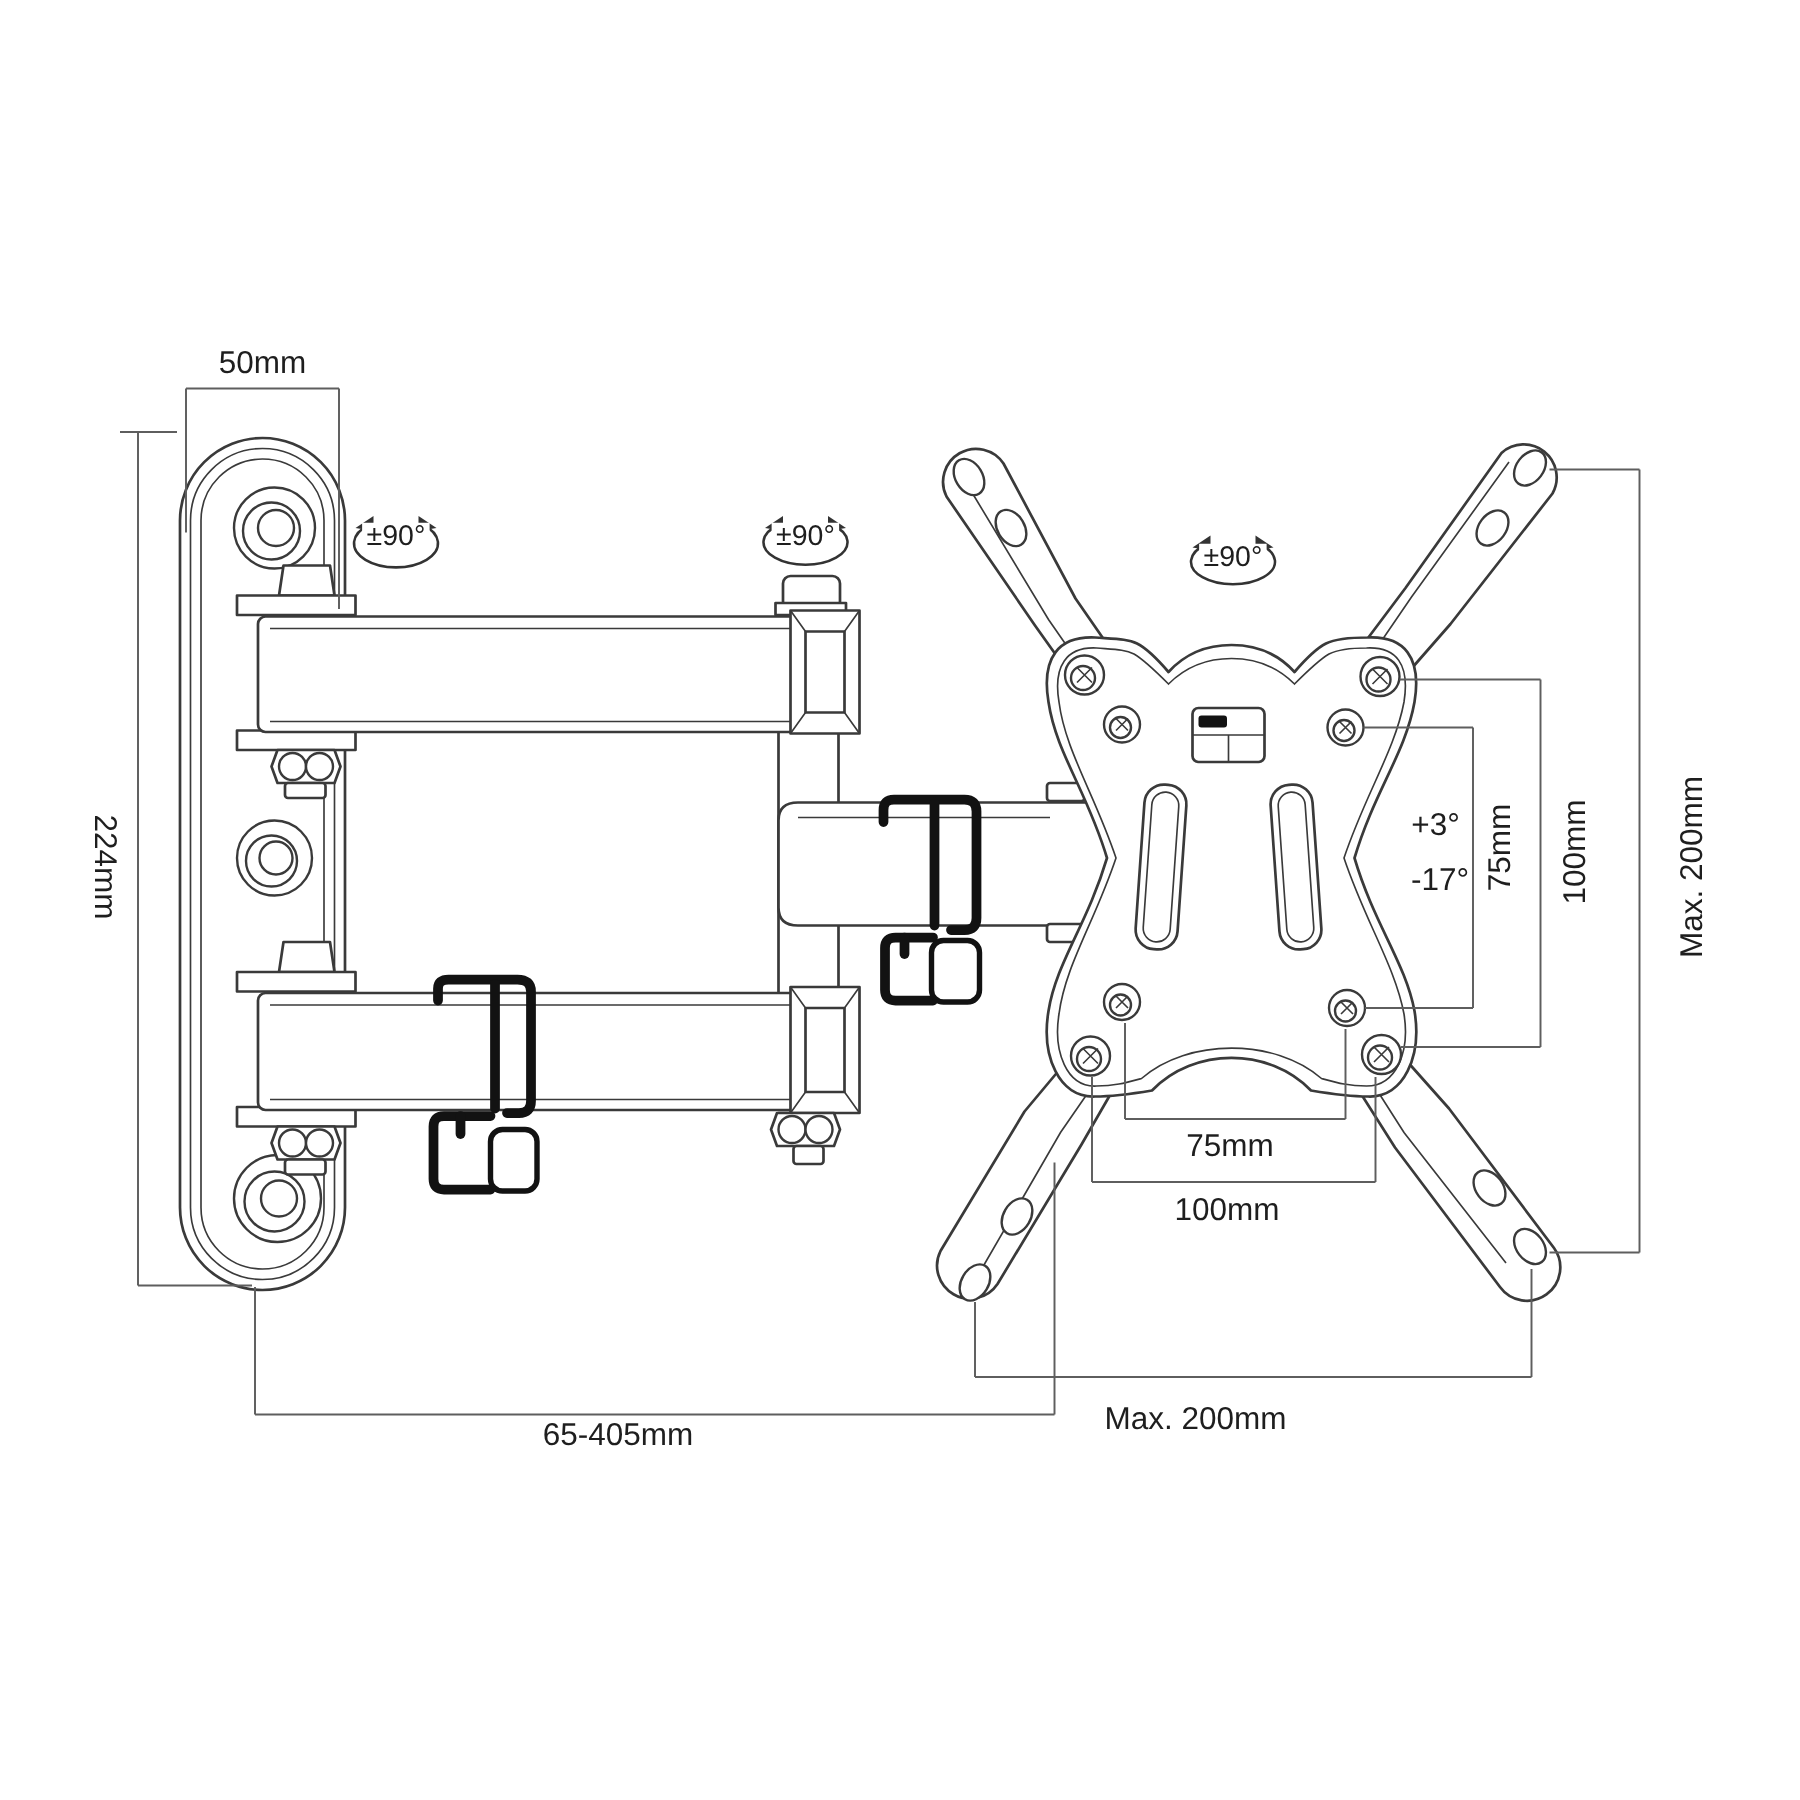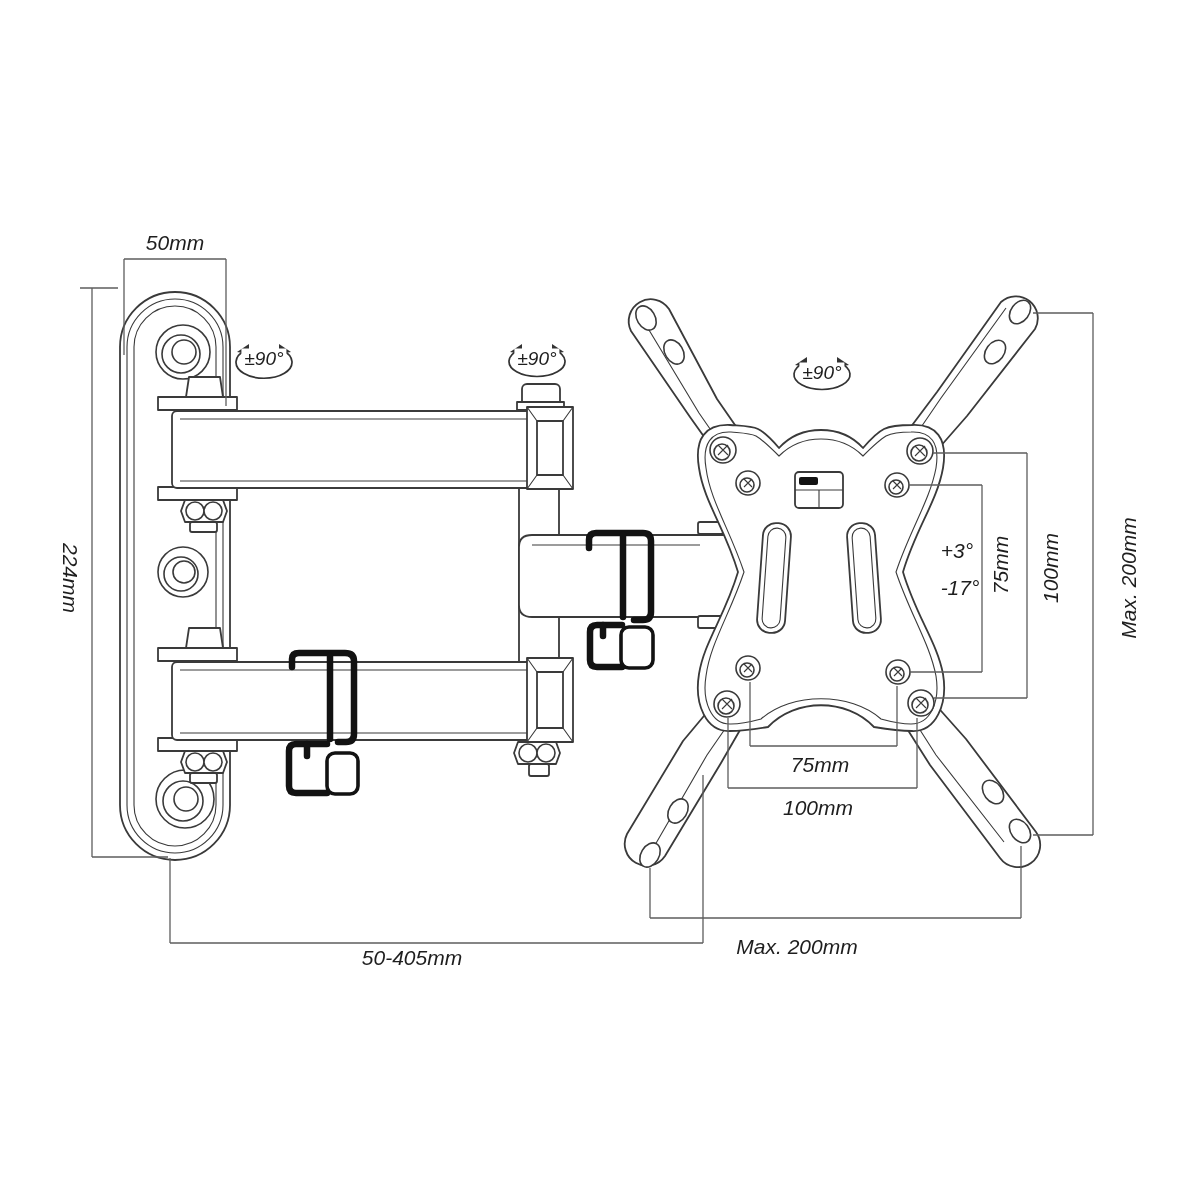--- a/index.html
+++ b/index.html
@@ -1,17 +1,17 @@
 <!DOCTYPE html>
 <html><head>
 <meta charset="utf-8">
 <style>
   html,body{margin:0;padding:0;background:#fff;}
   #stage{position:relative;width:1200px;height:1200px;background:#fff;overflow:hidden;
-         font-family:"Liberation Sans", sans-serif;font-style:italic;}
+         font-family:"Liberation Sans", sans-serif;}
   #stage svg{position:absolute;left:0;top:0;}
   .lbl{position:absolute;white-space:nowrap;font-size:21px;color:#1e1e1e;
        transform:translate(-50%,-50%);line-height:1;}
   .lbl.rot90{transform:translate(-50%,-50%) rotate(90deg);}
   .lbl.rotn90{transform:translate(-50%,-50%) rotate(-90deg);}
   .lbl.sym{font-size:19px;background:#fff;padding:0 3px;}
   .part{fill:#fff;stroke:#3a3a3a;stroke-width:1.8;stroke-linejoin:round;}
   .thin{fill:none;stroke:#3a3a3a;stroke-width:1.1;}
   .dim{fill:none;stroke:#5e5e5e;stroke-width:1.3;}
   .clip{fill:none;stroke:#121212;stroke-width:6.5;stroke-linecap:round;stroke-linejoin:round;}
@@ -231,15 +231,15 @@
   <div class="lbl" style="left:957px;top:550px">+3°</div>
   <div class="lbl" style="left:960px;top:587px">-17°</div>
 
   <div class="lbl rotn90" style="left:1000px;top:565px">75mm</div>
   <div class="lbl rotn90" style="left:1050px;top:568px">100mm</div>
   <div class="lbl rotn90" style="left:1128px;top:578px">Max. 200mm</div>
 
   <div class="lbl" style="left:820px;top:764px">75mm</div>
   <div class="lbl" style="left:818px;top:807px">100mm</div>
 
-  <div class="lbl" style="left:412px;top:957px">50-405mm</div>
+  <div class="lbl" style="left:412px;top:957px">65-405mm</div>
   <div class="lbl" style="left:797px;top:946px">Max. 200mm</div>
 </div>
 
 </body></html>

